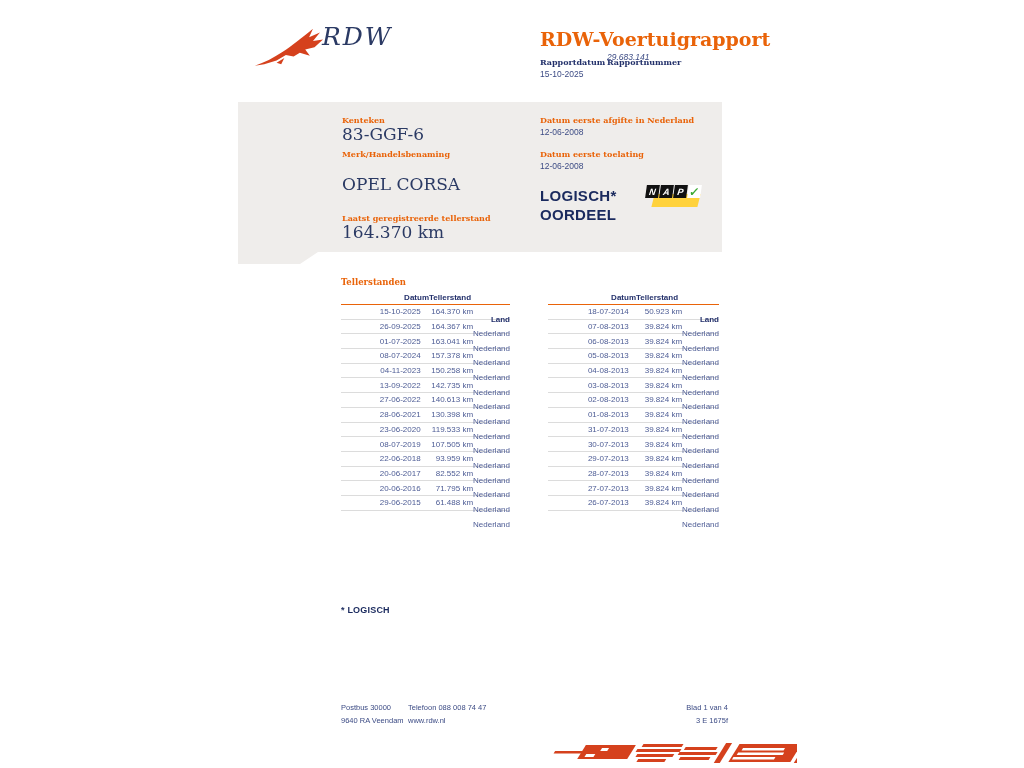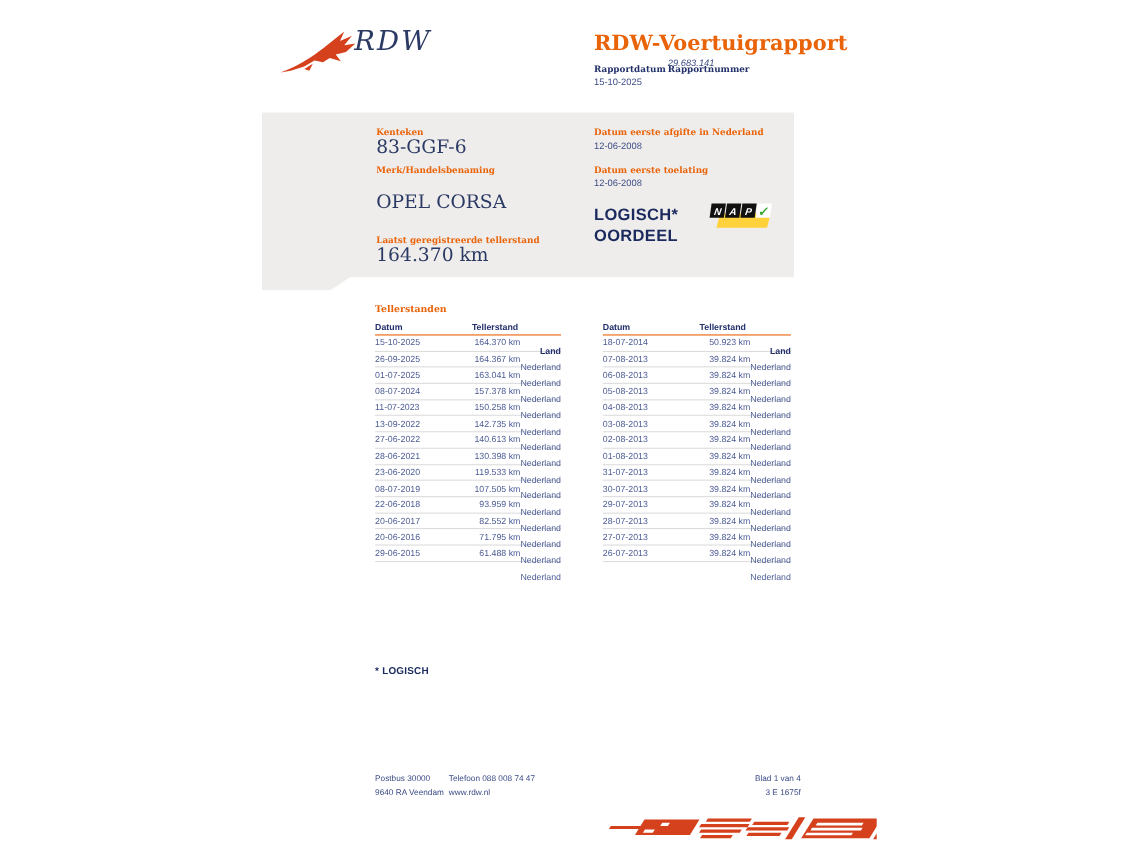--- a/index.html
+++ b/index.html
@@ -36,21 +36,21 @@
   .nap-check { width:13px; height:13px; background:#ffffff; color:#3AA832; font-weight:bold; font-size:12px;
              display:flex; align-items:center; justify-content:center; transform:skewX(-8deg); line-height:10px; }
 
   
   .section-title { font-family:"DejaVu Serif", serif; font-weight:bold; font-size:8.5px; color:#E96309; }
   .mil-table { position:absolute; top:291px; }
   .mil-table.left  { left:341px; width:169px; }
   .mil-table.right { left:548px; width:171px; }
   .trow { display:flex; align-items:center; height:14.7px; font-size:8px; color:#4D5C95; border-bottom:1px solid #DCDCDC; }
   .thead { height:14px; font-weight:bold; color:#23306B; border-bottom:1.5px solid #E96309; }
-  .c-datum { width:88px; text-align:left; }
+  .c-datum { width:88px; text-align:right; }
   .c-tell  { width:58px; text-align:right; }
   .thead .c-tell { text-align:left; }
   .c-land  { flex:1; text-align:right;margin-top:43px; }
 
   
   .note-title { left:341px; top:605px; font-size:9px; font-weight:900; color:#1A2A5E; letter-spacing:.2px; }
   .note-body  { left:341px; top:619px; width:398px; font-size:8px; line-height:13.5px; color:#EA7012; }
 
   
   .foot { font-size:7.5px; color:#3D4C85; line-height:13px; }
@@ -128,21 +128,21 @@
           <span class="c-datum">01-07-2025</span>
           <span class="c-tell">163.041 km</span>
           <span class="c-land">Nederland</span>
         </div>
         <div class="trow">
           <span class="c-datum">08-07-2024</span>
           <span class="c-tell">157.378 km</span>
           <span class="c-land">Nederland</span>
         </div>
         <div class="trow">
-          <span class="c-datum">11-07-2023</span>
+          <span class="c-datum">04-11-2023</span>
           <span class="c-tell">150.258 km</span>
           <span class="c-land">Nederland</span>
         </div>
         <div class="trow">
           <span class="c-datum">13-09-2022</span>
           <span class="c-tell">142.735 km</span>
           <span class="c-land">Nederland</span>
         </div>
         <div class="trow">
           <span class="c-datum">27-06-2022</span>

